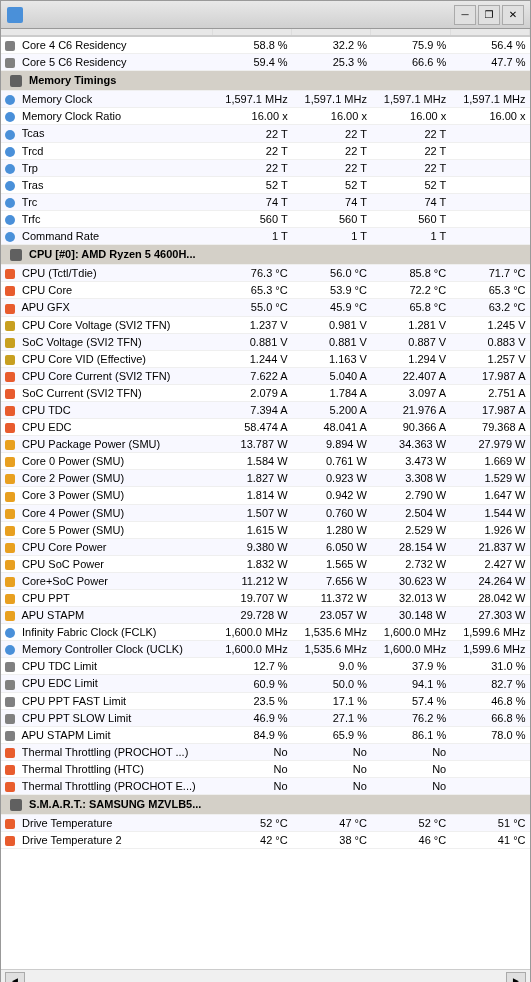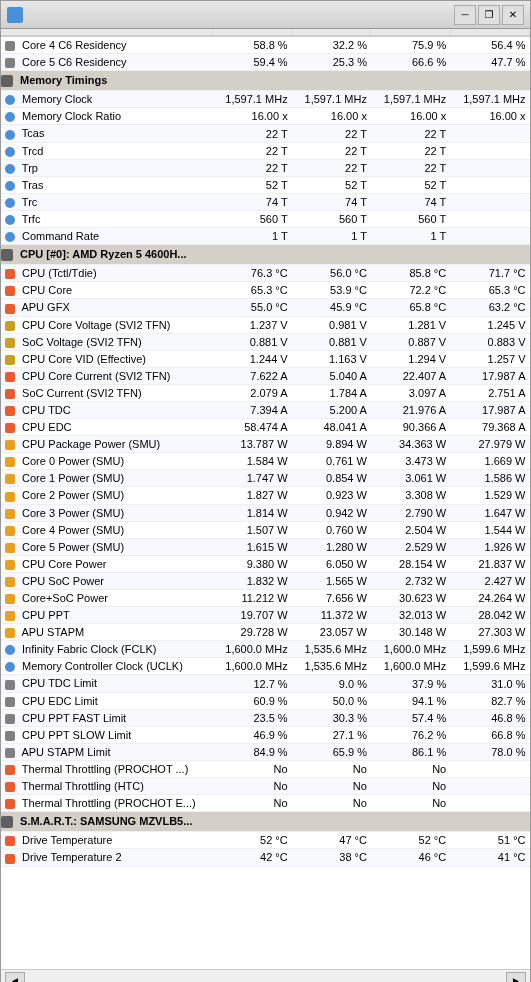--- a/index.html
+++ b/index.html
@@ -94,21 +94,21 @@
       color: #000;
       border-bottom: 1px solid #efefef;
     }
     td:not(:first-child) { text-align: right; }
 
     .section-header {
       background: #d4d0c8 !important;
       font-weight: bold;
     }
     .section-header td {
-      padding: 3px 0;
+      padding: 3px 9px;
       font-size: 11px;
     }
     .nav-bar {
       display: flex;
       justify-content: space-between;
       background: #f0f0f0;
       border-top: 1px solid #ccc;
       padding: 2px 4px;
     }
     .nav-btn {
@@ -392,30 +392,20 @@
           Core 0 Power (SMU)
         </td>
         <td>1.584 W</td>
         <td>0.761 W</td>
         <td>3.473 W</td>
         <td>1.669 W</td>
       </tr>
           <tr>
         <td>
           <span style="display:inline-block;width:10px;height:10px;background:#e8a020;border-radius:2px;margin-right:4px;vertical-align:middle;"></span>
-          Core 1 Power (SMU)
-        </td>
-        <td>1.747 W</td>
-        <td>0.854 W</td>
-        <td>3.061 W</td>
-        <td>1.586 W</td>
-      </tr>
-          <tr>
-        <td>
-          <span style="display:inline-block;width:10px;height:10px;background:#e8a020;border-radius:2px;margin-right:4px;vertical-align:middle;"></span>
           Core 2 Power (SMU)
         </td>
         <td>1.827 W</td>
         <td>0.923 W</td>
         <td>3.308 W</td>
         <td>1.529 W</td>
       </tr>
           <tr>
         <td>
           <span style="display:inline-block;width:10px;height:10px;background:#e8a020;border-radius:2px;margin-right:4px;vertical-align:middle;"></span>
@@ -535,21 +525,21 @@
         <td>50.0 %</td>
         <td>94.1 %</td>
         <td>82.7 %</td>
       </tr>
           <tr>
         <td>
           <span style="display:inline-block;width:10px;height:10px;background:#808080;border-radius:2px;margin-right:4px;vertical-align:middle;"></span>
           CPU PPT FAST Limit
         </td>
         <td>23.5 %</td>
-        <td>30.3 %</td>
+        <td>17.1 %</td>
         <td>57.4 %</td>
         <td>46.8 %</td>
       </tr>
           <tr>
         <td>
           <span style="display:inline-block;width:10px;height:10px;background:#808080;border-radius:2px;margin-right:4px;vertical-align:middle;"></span>
           CPU PPT SLOW Limit
         </td>
         <td>46.9 %</td>
         <td>27.1 %</td>

